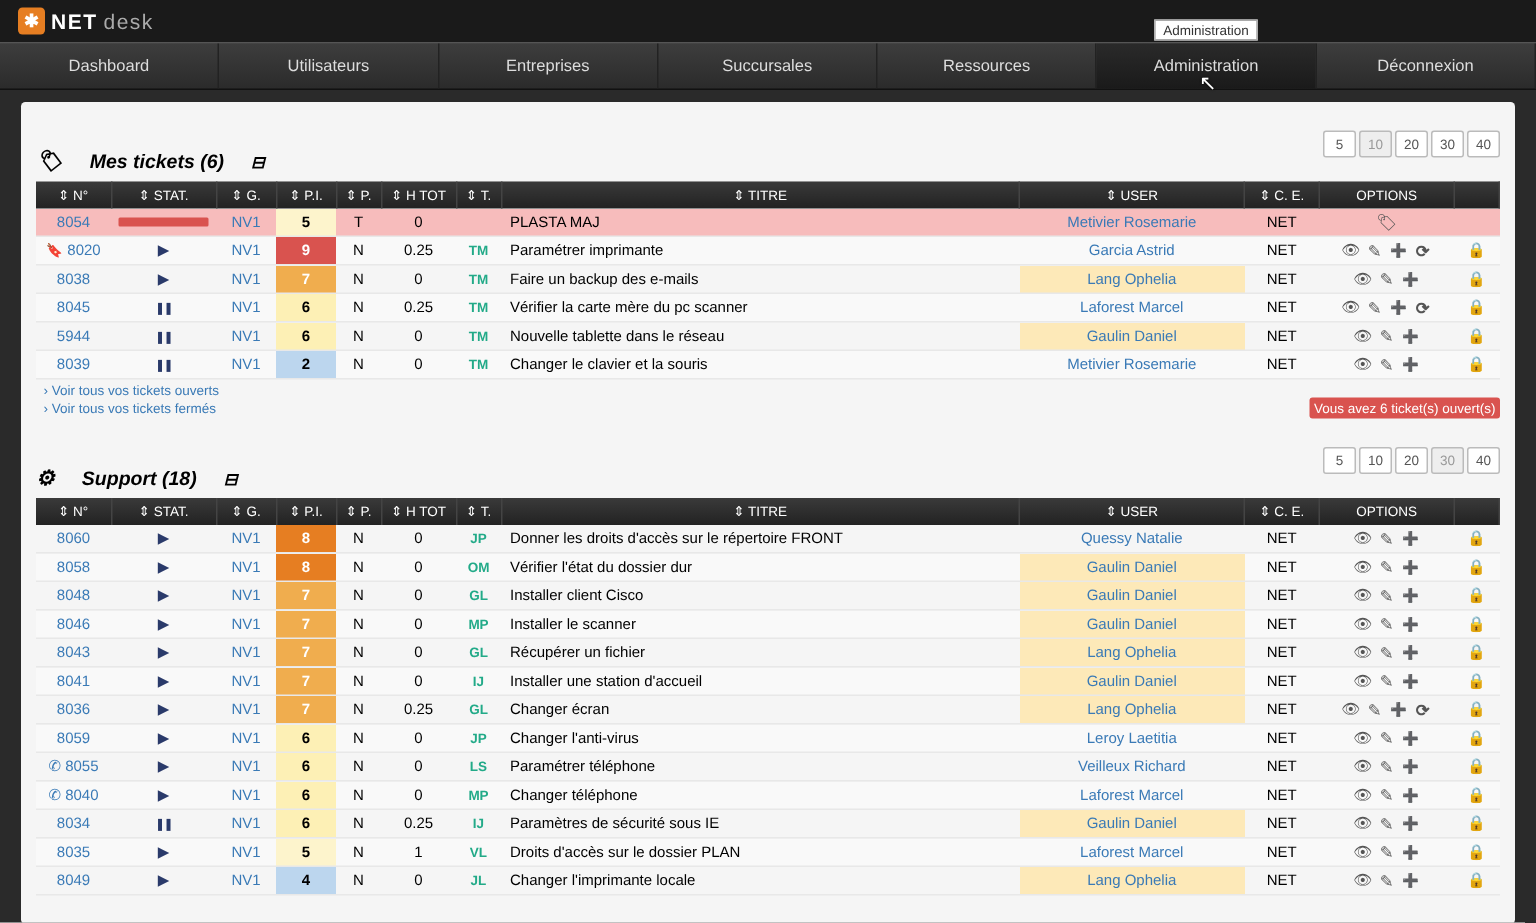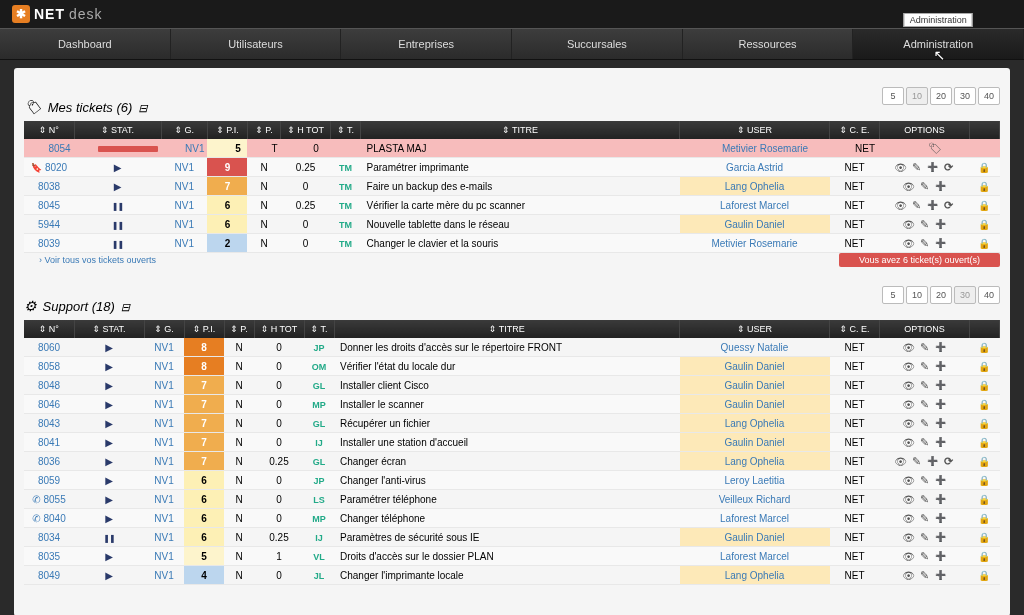--- a/index.html
+++ b/index.html
@@ -9,48 +9,48 @@
 .logo-mark { width:18px; height:18px; background:#e67e22; border-radius:3px; display:flex; align-items:center; justify-content:center; color:#fff; font-size:12px; font-weight:bold; }
 .logo-net { font-family:Arial; font-weight:bold; color:#fff; font-size:14px; letter-spacing:1px; }
 .logo-desk { color:#aaa; font-size:14px; letter-spacing:1px; font-weight:300; }
 .navbar { background:linear-gradient(#3d3d3d,#2b2b2b); height:32px; display:flex; align-items:stretch; border-top:1px solid #555; border-bottom:1px solid #111; position:relative; }
 .nav-item { flex:1; display:flex; align-items:center; justify-content:center; color:#ddd; font-size:11px; border-right:1px solid #222; cursor:pointer; position:relative; }
 .nav-item.active { background:linear-gradient(#2a2a2a,#1a1a1a); }
 .nav-tooltip { position:absolute; top:-16px; left:50%; transform:translateX(-50%); background:#fff; color:#333; font-size:9px; padding:1px 5px; border:1px solid #aaa; white-space:nowrap; }
 .cursor-arrow { position:absolute; top:18px; left:50%; transform:translateX(-40%); color:#fff; font-size:14px; pointer-events:none; text-shadow:0 0 2px #000; }
 .content { background:#f5f5f5; margin:8px 14px; border-radius:3px; padding:8px 10px 4px; height:548px; overflow:hidden; }
 .section-head { display:flex; align-items:center; justify-content:space-between; margin-bottom:6px; }
-.section-title { display:flex; align-items:center; gap:6px; font-weight:normal; font-size:13px; font-style:italic; font-family:Georgia,serif;margin-top:23px; }
+.section-title { display:flex; align-items:center; gap:18px; font-weight:bold; font-size:13px; font-style:italic; font-family:Georgia,serif;margin-top:23px; }
 .pager { display:flex; gap:2px; }
 .pager button { width:22px; height:18px; font-size:9px; border:1px solid #bbb; background:#fff; color:#555; border-radius:2px; cursor:pointer; }
 .pager button.sel { background:#eee; color:#999; }
 table { width:100%; border-collapse:collapse; font-size:10px; }
 thead th { background:linear-gradient(#3a3a3a,#222); color:#fff; font-weight:normal; padding:4px 3px; font-size:9px; border-right:1px solid #444; white-space:nowrap; }
 tbody td { padding:2px 3px; border-bottom:1px solid #e8e8e8; text-align:center; height:18px; white-space:nowrap; overflow:hidden; }
 tbody tr:nth-child(even) td { background:#f9f9f9; }
 .col-titre { text-align:left !important; padding-left:6px !important; }
 .col-user { color:#3a7ab6; cursor:pointer; }
 .user-hl { background:#fde9b8 !important; }
 .num-link { color:#3a7ab6; cursor:pointer; }
 .pi-cell { font-weight:bold; }
 .pi-8 { background:#e67e22 !important; color:#fff; }
 .pi-9 { background:#d9534f !important; color:#fff; }
 .pi-7 { background:#f0ad4e !important; color:#fff; }
 .pi-6 { background:#fdf0b5 !important; }
 .pi-5 { background:#fdf4cc !important; }
 .pi-4 { background:#bcd6ee !important; }
 .pi-2 { background:#bcd6ee !important; }
-.row-pink td { background:#f7bcbc !important;padding-left:24px; }
+.row-pink td { background:#f7bcbc !important; }
 .row-pink .pi-cell { background:#fdf4cc !important; }
 .status-redbar { display:inline-block; width:60px; height:6px; background:#d9534f; border-radius:1px; }
 .t-link { color:#2a8; font-weight:bold; font-size:9px; }
 .opts { display:flex; gap:2px; justify-content:center; align-items:center; }
 .opts span, .lock-cell span { width:14px; height:14px; display:inline-flex; align-items:center; justify-content:center; color:#555; font-size:11px; cursor:pointer; }
-.footnote { font-size:9px; color:#3a7ab6; margin:2px 15px; display:block; }
-.alert-red { float:right; background:#d9534f; color:#fff; font-size:9px; padding:2px 20px; border-radius:2px; margin-top:-14px; }
+.footnote { font-size:9px; color:#3a7ab6; margin:2px 5px; display:block; }
+.alert-red { float:right; background:#d9534f; color:#fff; font-size:9px; padding:2px 3px; border-radius:2px; margin-top:-14px; }
 .icon-play::before{content:"▶";color:#2a3a6a;}
 .icon-pause::before{content:"❚❚";color:#2a3a6a;font-size:8px;letter-spacing:-1px;}
 .icon-bookmark::before{content:"🔖";font-size:9px;}
 .icon-phone::before{content:"✆";color:#3a7ab6;}
 .icon-eye::before{content:"👁";font-size:10px;}
 .icon-edit::before{content:"✎";}
 .icon-plus::before{content:"➕";font-size:9px;}
 .icon-refresh::before{content:"⟳";font-weight:bold;}
 .icon-lock::before{content:"🔒";font-size:10px;}
 .icon-tag::before{content:"🏷";font-size:11px;}
@@ -69,20 +69,21 @@
   </div>
 </div>
 
 <div class="navbar" id="navbar">
     <div class="nav-item">Dashboard</div>
     <div class="nav-item">Utilisateurs</div>
     <div class="nav-item">Entreprises</div>
     <div class="nav-item">Succursales</div>
     <div class="nav-item">Ressources</div>
     <div class="nav-item active">Administration<div class="nav-tooltip">Administration</div><div class="cursor-arrow">↖</div></div>
+    <div class="nav-item">Déconnexion</div>
   </div>
 
 <div class="content">
 
   <div class="section-head">
     <div class="section-title">
         <span class="icon-tags"></span>
         <span>Mes tickets (6)</span>
         <span class="icon-box"></span>
       </div>
@@ -229,20 +230,21 @@
               <span class="icon-eye"></span>
               <span class="icon-edit"></span>
               <span class="icon-plus"></span>
             </div>
           </td>
           <td class="lock-cell"><span class="icon-lock"></span></td>
         </tr>
       </tbody>
   </table>
   <a class="footnote">› Voir tous vos tickets ouverts</a>
+  <a class="footnote">› Voir tous vos tickets fermés</a>
   <div class="alert-red">Vous avez 6 ticket(s) ouvert(s)</div>
 
   <div style="clear:both;height:8px"></div>
 
   <div class="section-head">
     <div class="section-title">
         <span class="icon-gear"></span>
         <span>Support (18)</span>
         <span class="icon-box"></span>
       </div>
@@ -294,21 +296,21 @@
           <td class="lock-cell"><span class="icon-lock"></span></td>
         </tr>
         <tr>
           <td><span class="num-link">8058</span></td>
           <td><span class="icon-play"></span></td>
           <td><span class="num-link">NV1</span></td>
           <td class="pi-cell pi-8">8</td>
           <td>N</td>
           <td>0</td>
           <td><span class="t-link">OM</span></td>
-          <td class="col-titre">Vérifier l'état du locale dur</td>
+          <td class="col-titre">Vérifier l'état du dossier dur</td>
           <td class="col-user user-hl">Gaulin Daniel</td>
           <td>NET</td>
           <td>
             <div class="opts">
               <span class="icon-eye"></span>
               <span class="icon-edit"></span>
               <span class="icon-plus"></span>
             </div>
           </td>
           <td class="lock-cell"><span class="icon-lock"></span></td>

